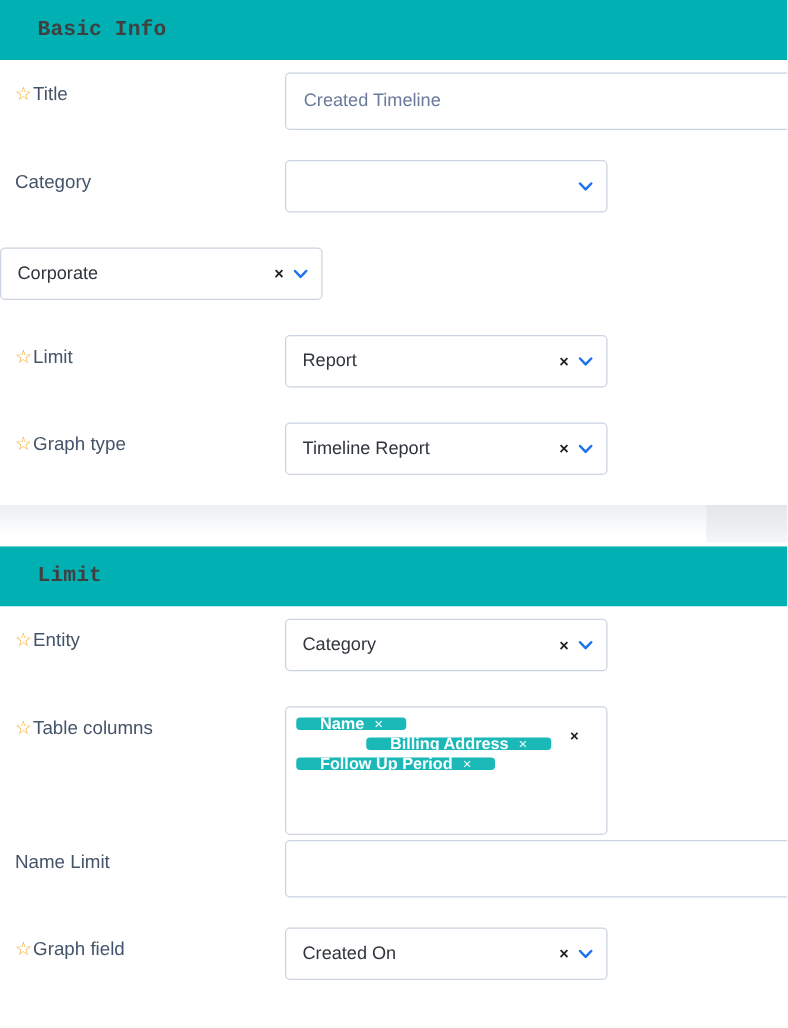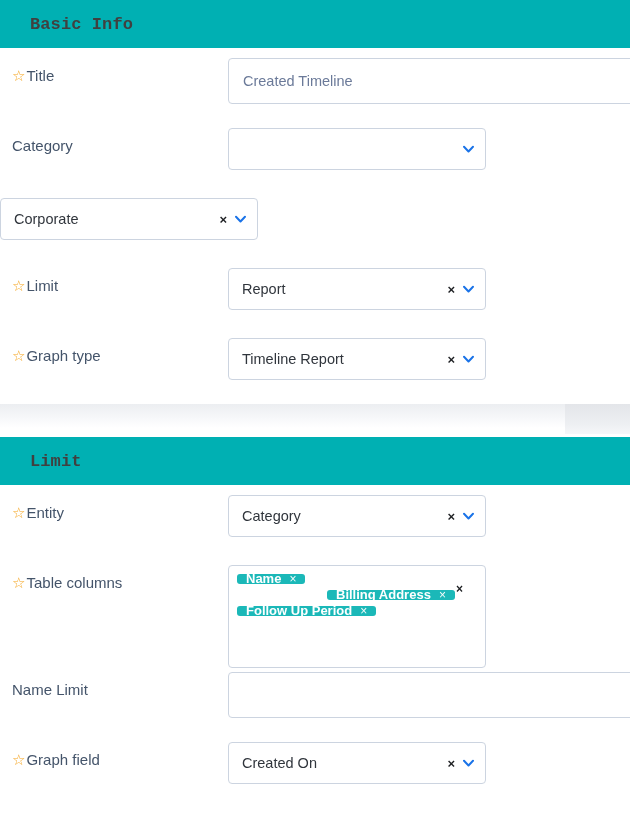--- a/index.html
+++ b/index.html
@@ -158,34 +158,34 @@
     cursor: pointer;
   }
   .tag {
     display: inline-flex;
     align-items: center;
     background: #1bb8b8;
     color: #ffffff;
     border-radius: 3px;
     font-size: 13px;
     font-weight: bold;
-    padding: 5px 9px;
+    padding: 5px 19px;
     margin: 0 0 6px 0;
     white-space: nowrap;
     cursor: move;
   }
   .tag .tag-x {
     margin-left: 8px;
     font-size: 12px;
     font-weight: normal;
     opacity: .95;
     cursor: pointer;
   }
   .tag-line { display: block; line-height: 0; }
-  .tag-dragging { margin-left: 90px; }
+  .tag-dragging { margin-left: 56px; }
 </style>
 </head>
 <body>
 
 <div class="page">
 
   <div class="section-header">
     <span class="title">Basic Info</span>
   </div>
 

